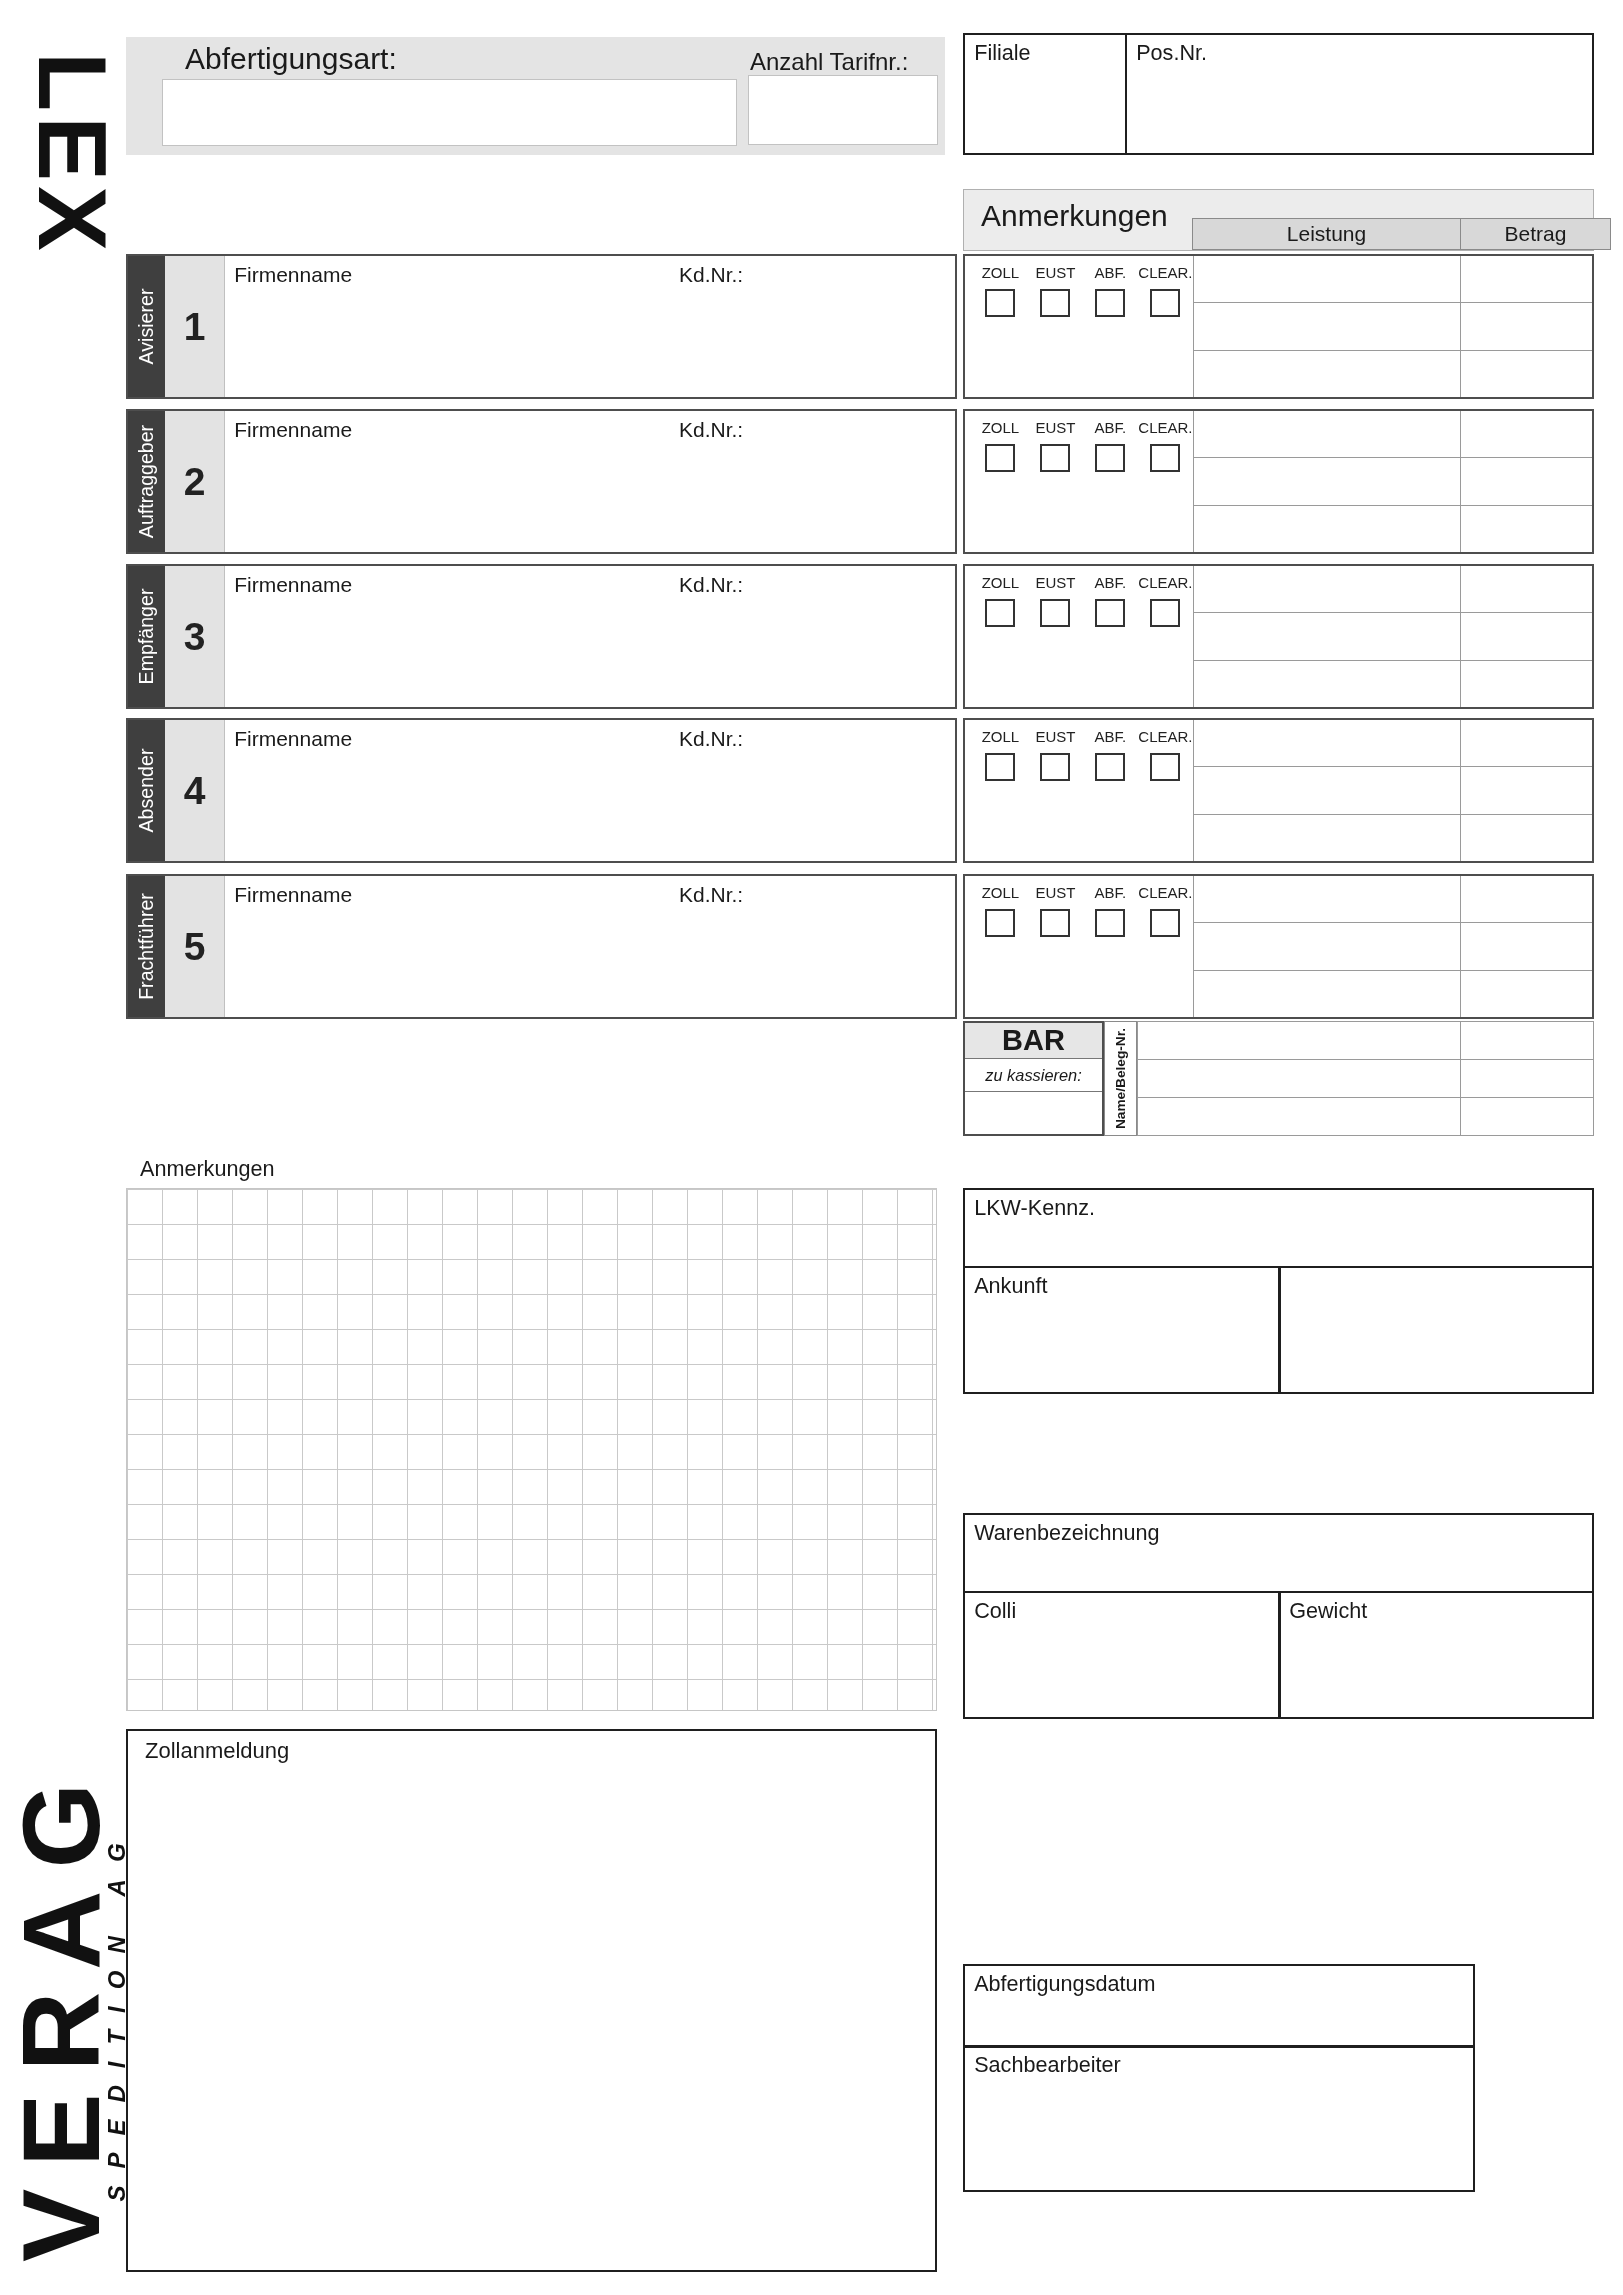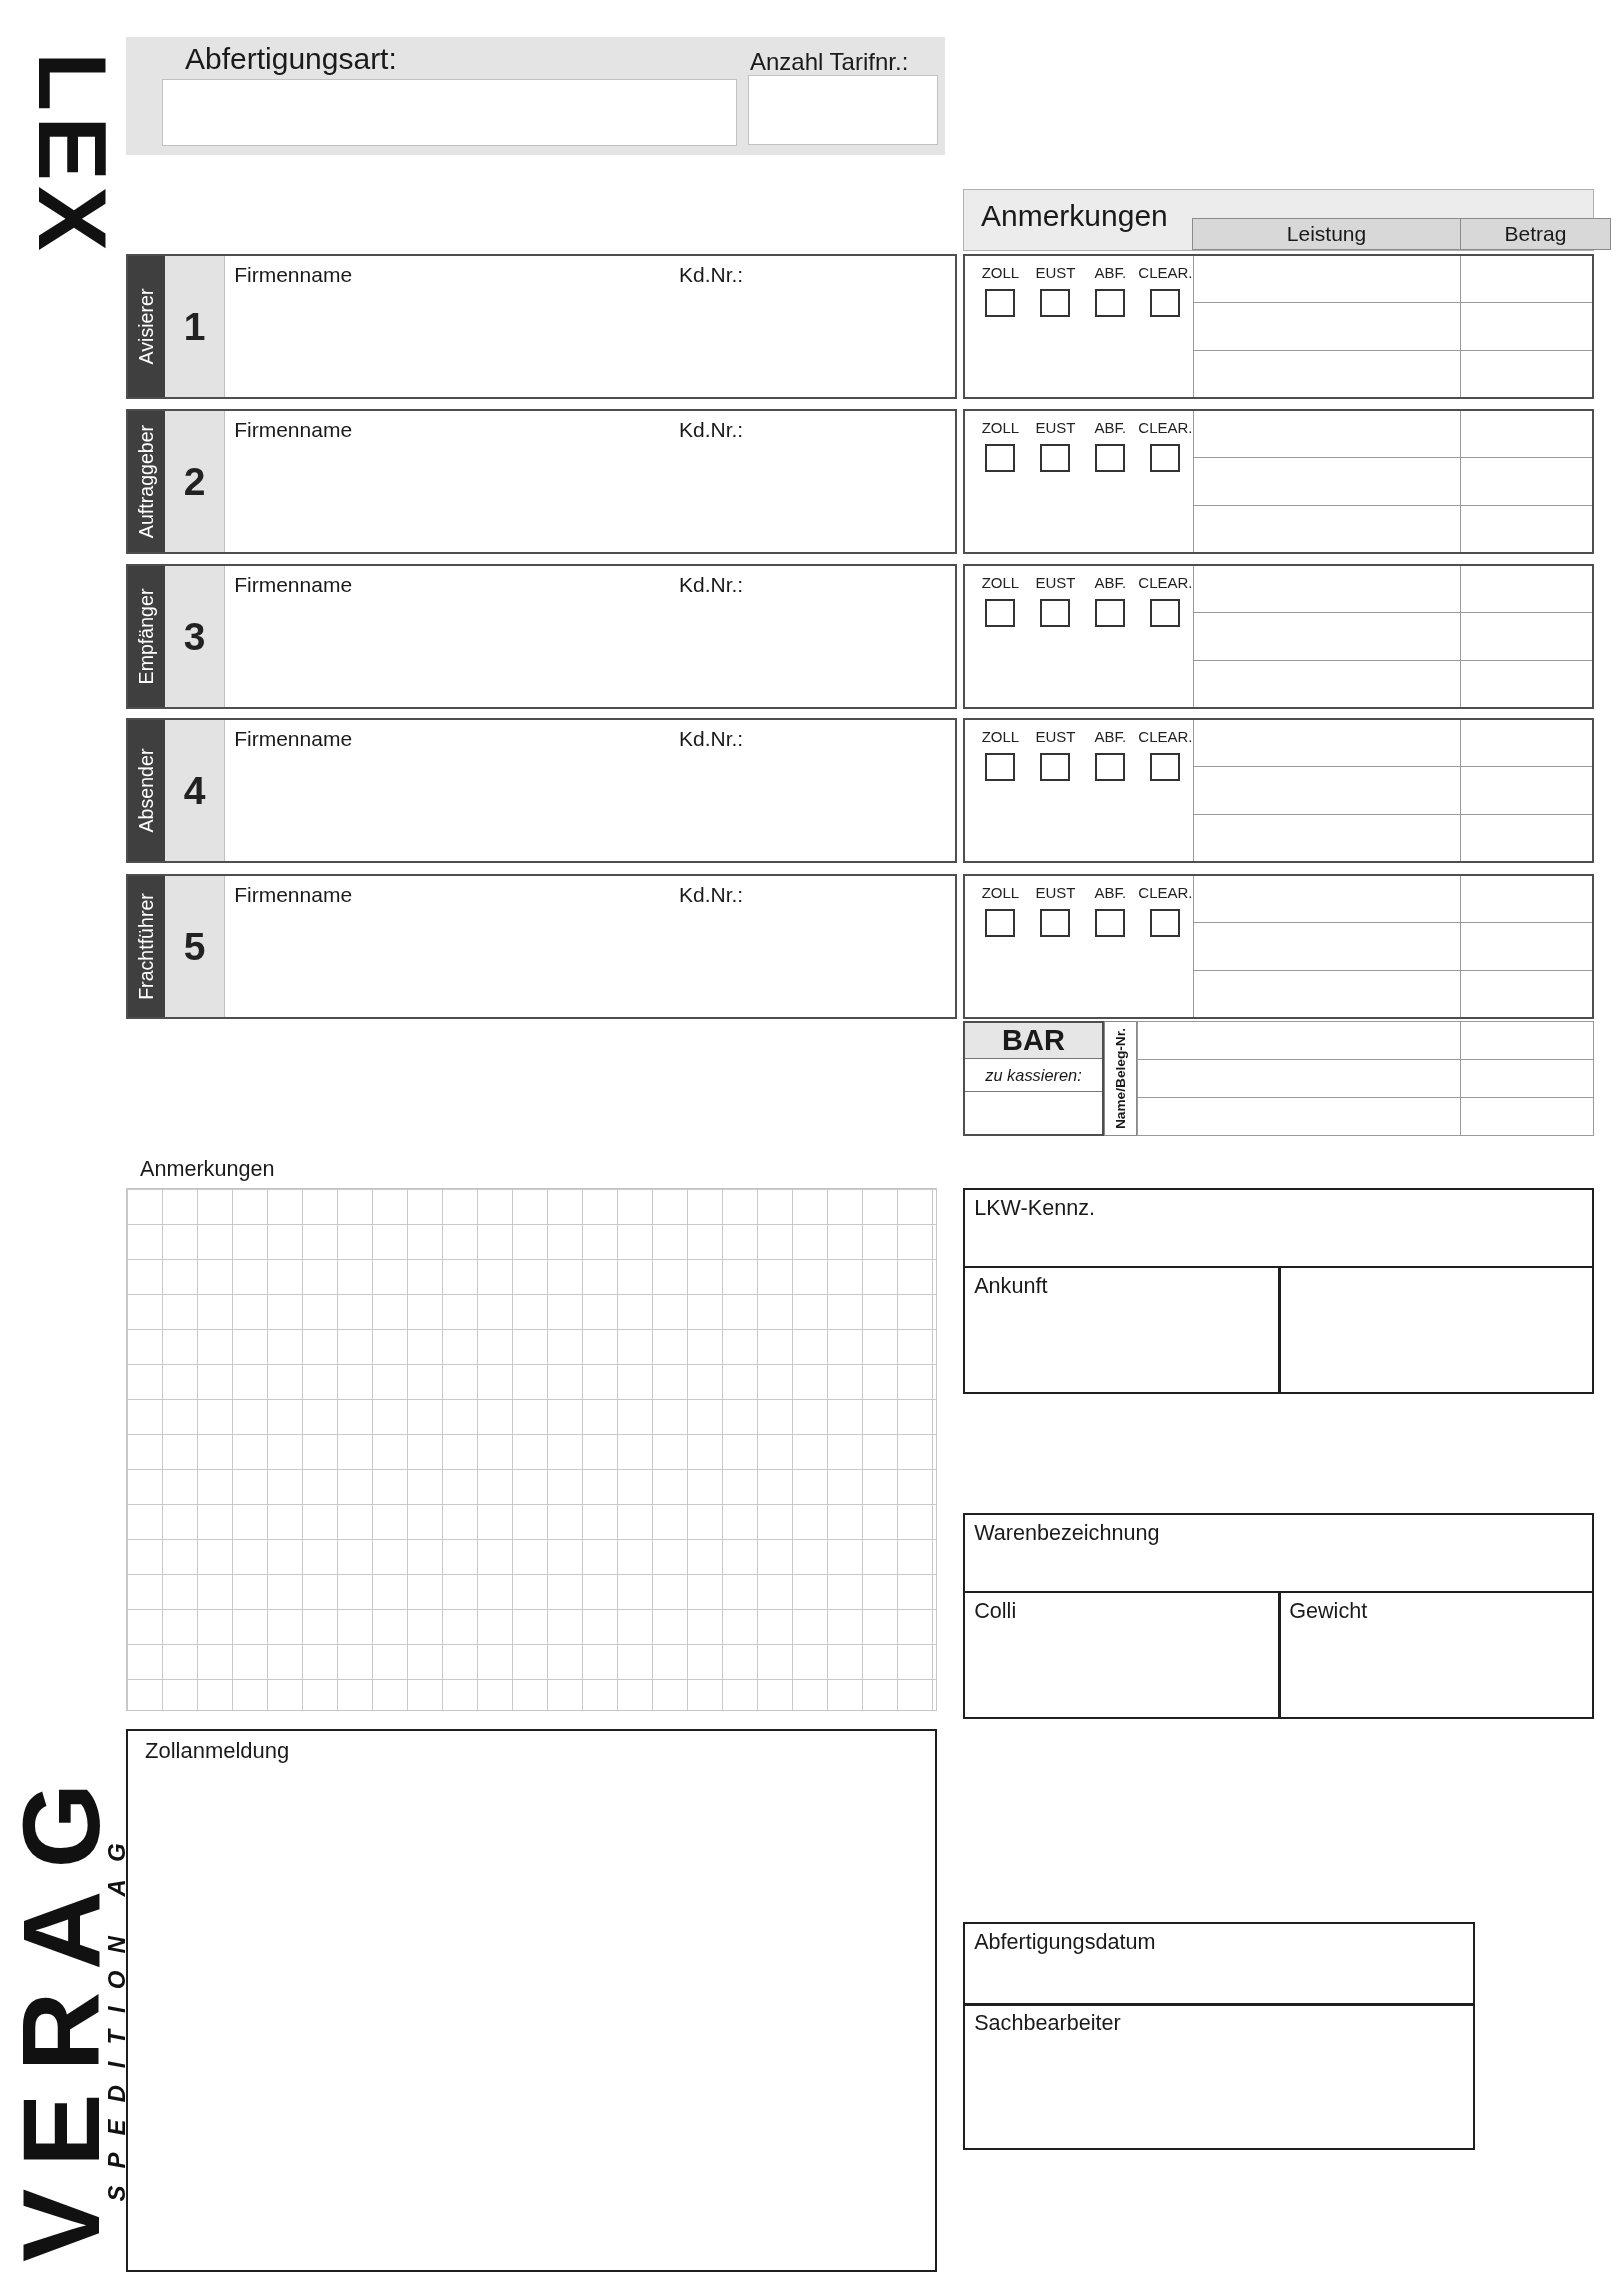--- a/index.html
+++ b/index.html
@@ -109,21 +109,21 @@
   .lkw-box { left:963px; top:1188px; width:631px; height:206px; }
   .sub-split { position:absolute; left:0; bottom:0; width:100%; height:126px;
                border-top:2.6px solid #1f1f1f; }
   .sub-divider { position:absolute; left:313px; top:0; width:2.6px; height:100%; background:#1f1f1f; }
 
   .waren-box { left:963px; top:1513px; width:631px; height:206px; }
 
   .zoll-box { left:126px; top:1729px; width:811px; height:543px; }
   .zoll-label { position:absolute; left:17px; top:6.5px; font-size:22px; }
 
-  .abf-box { left:963px; top:1922px; width:512px; height:228px;padding-left:44px; }
+  .abf-box { left:963px; top:1964px; width:512px; height:228px;padding-left:44px; }
   .abf-sub { position:absolute; left:0; top:79px; width:100%; height:2.6px; background:#1f1f1f; }
   .abf-label2 { position:absolute; left:9.2px; top:86px; font-size:21.6px; }
 </style>
 </head>
 <body>
 
 <div class="page">
 
   <div class="lex-wrap">
     <div class="lex-text">LEX</div>
@@ -134,20 +134,28 @@
   <div class="veragsub-wrap">
     <div class="veragsub-text">SPEDITION AG</div>
   </div>
 
   <div class="band-top"></div>
   <div class="abfart-label">Abfertigungsart:</div>
   <div class="abfart-box"></div>
   <div class="anzahl-label">Anzahl Tarifnr.:</div>
   <div class="anzahl-box"></div>
 
+  <div class="filiale-box">
+    <div class="filiale-cell">
+      <div class="cell-label">Filiale</div>
+    </div>
+    <div class="abs" style="left:162px; top:0; right:0; bottom:0;">
+      <div class="cell-label">Pos.Nr.</div>
+    </div>
+  </div>
 
   <div class="abrech-band">
     <div class="abrech-title">Anmerkungen</div>
     <div class="hdr-cell hdr-leistung">Leistung</div>
     <div class="hdr-cell hdr-betrag">Betrag</div>
   </div>
 
   <div class="prow" style="top:254px;">
     <div class="pleft">
       <div class="role-strip">

